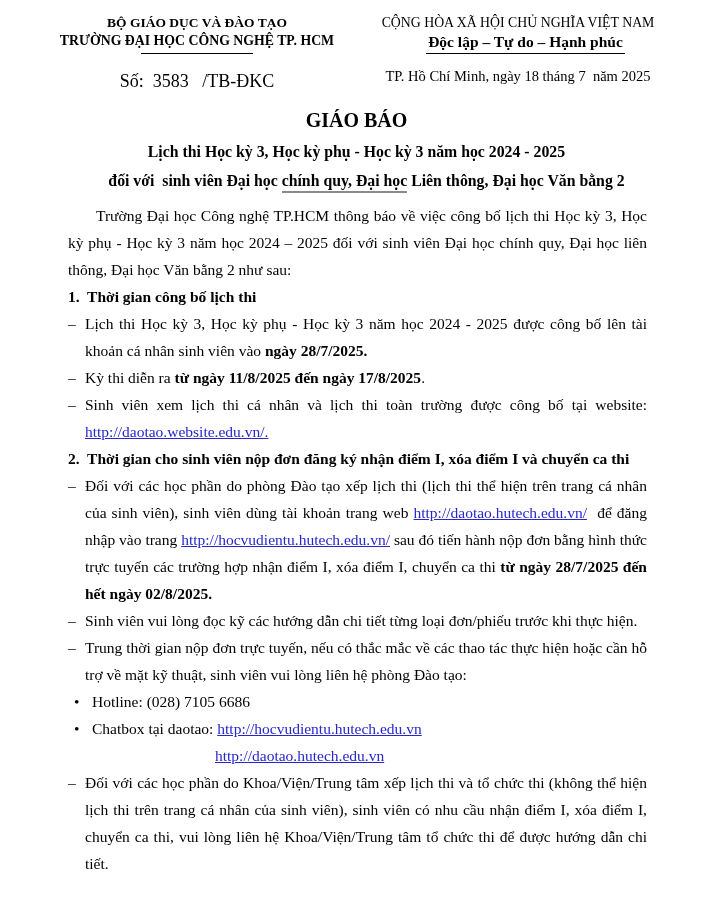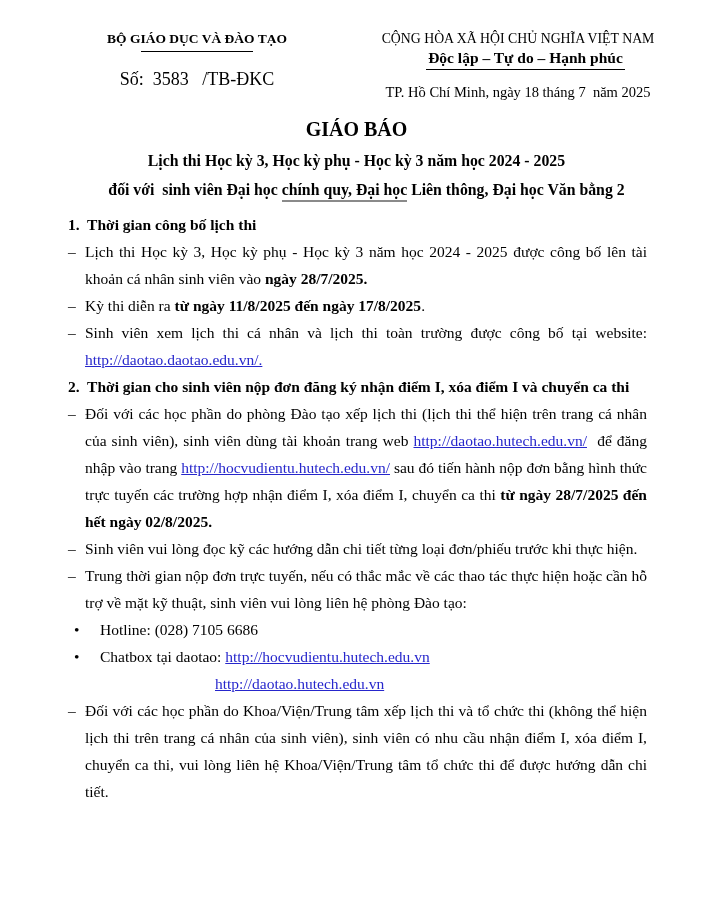--- a/index.html
+++ b/index.html
@@ -17,21 +17,21 @@
     height: 920px;
     background: var(--page_bg);
     color: var(--text);
     font-family: "Liberation Serif", "DejaVu Serif", serif;
     overflow: hidden;
   }
   
   .hdr {
     display: flex;
     justify-content: space-between;
-    padding: 30px 30px 0 52px;
+    padding: 14px 30px 0 52px;
   }
   .hdr-left { width: 290px; text-align: center; }
   .hl1 { font-size: 13.5px; font-weight: bold; line-height: 18px; white-space: pre; }
   .hl2 { font-size: 13.8px; font-weight: bold; line-height: 18px; white-space: pre; }
   .hrule { width: 112px; border-bottom: 1.6px solid var(--rule); margin: 3px auto 0; }
   .doc-no { font-size: 18px; margin-top: 17px; white-space: pre; }
   .hdr-right { width: 330px; text-align: center; }
   .hr1 { font-size: 13.8px; font-weight: normal; line-height: 18px; white-space: pre; }
   .motto {
     display: inline-block;
@@ -52,68 +52,70 @@
     font-size: 15.5px;
     line-height: 27px;
   }
   .para { margin: 0; text-align: justify; text-indent: 28px; }
   .sec { font-weight: bold; }
   .dash { display: flex; }
   .dash > .mk { flex: 0 0 17px; }
   .dash > .tx { flex: 1; text-align: justify; min-width: 0; }
   .dot { display: flex; padding-left: 6px; }
   .dot > .mk { flex: 0 0 18px; }
-  .dot > .tx { flex: 1; min-width: 0; margin-left: 8px; }
+  .dot > .tx { flex: 1; min-width: 0; }
   .link-line { margin-left: 147px; }
   
   .seg-n { }
   .seg-b { font-weight: bold; }
   .seg-bu { border-bottom: 2px solid var(--subtitle_underline); padding-bottom: 2px; }
   a.seg-l { color: var(--link); text-decoration: underline; cursor: pointer; }
 </style>
 </head>
 <body>
 
 <div class="page">
 
   <div class="hdr">
     <div class="hdr-left">
       <div class="hl1">BỘ GIÁO DỤC VÀ ĐÀO TẠO</div>
+      <div class="hl2">TRƯỜNG ĐẠI HỌC CÔNG NGHỆ TP. HCM</div>
       <div class="hrule"></div>
       <div class="doc-no">Số:&nbsp; 3583&nbsp;&nbsp; /TB-ĐKC</div>
     </div>
     <div class="hdr-right">
       <div class="hr1">CỘNG HÒA XÃ HỘI CHỦ NGHĨA VIỆT NAM</div>
       <div>
         <span class="motto">Độc lập – Tự do – Hạnh phúc</span>
       </div>
       <div class="date">TP. Hồ Chí Minh, ngày 18 tháng 7&nbsp; năm 2025</div>
     </div>
   </div>
 
   <div class="title">GIÁO BÁO</div>
   <div class="sub1">Lịch thi Học kỳ 3, Học kỳ phụ - Học kỳ 3 năm học 2024 - 2025</div>
   <div class="sub2"><span class="seg-b">đối với&nbsp; sinh viên Đại học </span><span class="seg-bu">chính quy, Đại học</span><span class="seg-b"> Liên thông, Đại học Văn bằng 2</span></div>
 
   <div class="content">
 
+    <p class="para"><span class="seg-n">Trường Đại học Công nghệ TP.HCM thông báo về việc công bố lịch thi Học kỳ 3, Học kỳ phụ - Học kỳ 3 năm học 2024 – 2025 đối với sinh viên Đại học chính quy, Đại học liên thông, Đại học Văn bằng 2 như sau:</span></p>
 
     <div class="sec">1.&nbsp; Thời gian công bố lịch thi</div>
 
     <div class="dash">
       <span class="mk">–</span>
       <div class="tx"><span class="seg-n">Lịch thi Học kỳ 3, Học kỳ phụ - Học kỳ 3 năm học 2024 - 2025 được công bố lên tài khoản cá nhân sinh viên vào </span><span class="seg-b">ngày 28/7/2025.</span></div>
     </div>
     <div class="dash">
       <span class="mk">–</span>
       <div class="tx"><span class="seg-n">Kỳ thi diễn ra </span><span class="seg-b">từ ngày 11/8/2025 đến ngày 17/8/2025</span><span class="seg-n">.</span></div>
     </div>
     <div class="dash">
       <span class="mk">–</span>
-      <div class="tx"><span class="seg-n">Sinh viên xem lịch thi cá nhân và lịch thi toàn trường được công bố tại website: </span><a href="#" class="seg-l">http://daotao.daotao.edu.vn/.</a></div>
+      <div class="tx"><span class="seg-n">Sinh viên xem lịch thi cá nhân và lịch thi toàn trường được công bố tại website: </span><a href="#" class="seg-l">http://daotao.website.edu.vn/.</a></div>
     </div>
 
     <div class="sec">2.&nbsp; Thời gian cho sinh viên nộp đơn đăng ký nhận điểm I, xóa điểm I và chuyển ca thi</div>
 
     <div class="dash">
       <span class="mk">–</span>
       <div class="tx"><span class="seg-n">Đối với các học phần do phòng Đào tạo xếp lịch thi (lịch thi thể hiện trên trang cá nhân của sinh viên), sinh viên dùng tài khoản trang web </span><a href="#" class="seg-l">http://daotao.hutech.edu.vn/</a><span class="seg-n">&nbsp; để đăng nhập vào trang </span><a href="#" class="seg-l">http://hocvudientu.hutech.edu.vn/</a><span class="seg-n"> sau đó tiến hành nộp đơn bằng hình thức trực tuyến các trường hợp nhận điểm I, xóa điểm I, chuyển ca thi </span><span class="seg-b">từ ngày 28/7/2025 đến hết ngày 02/8/2025.</span></div>
     </div>
     <div class="dash">
       <span class="mk">–</span>

